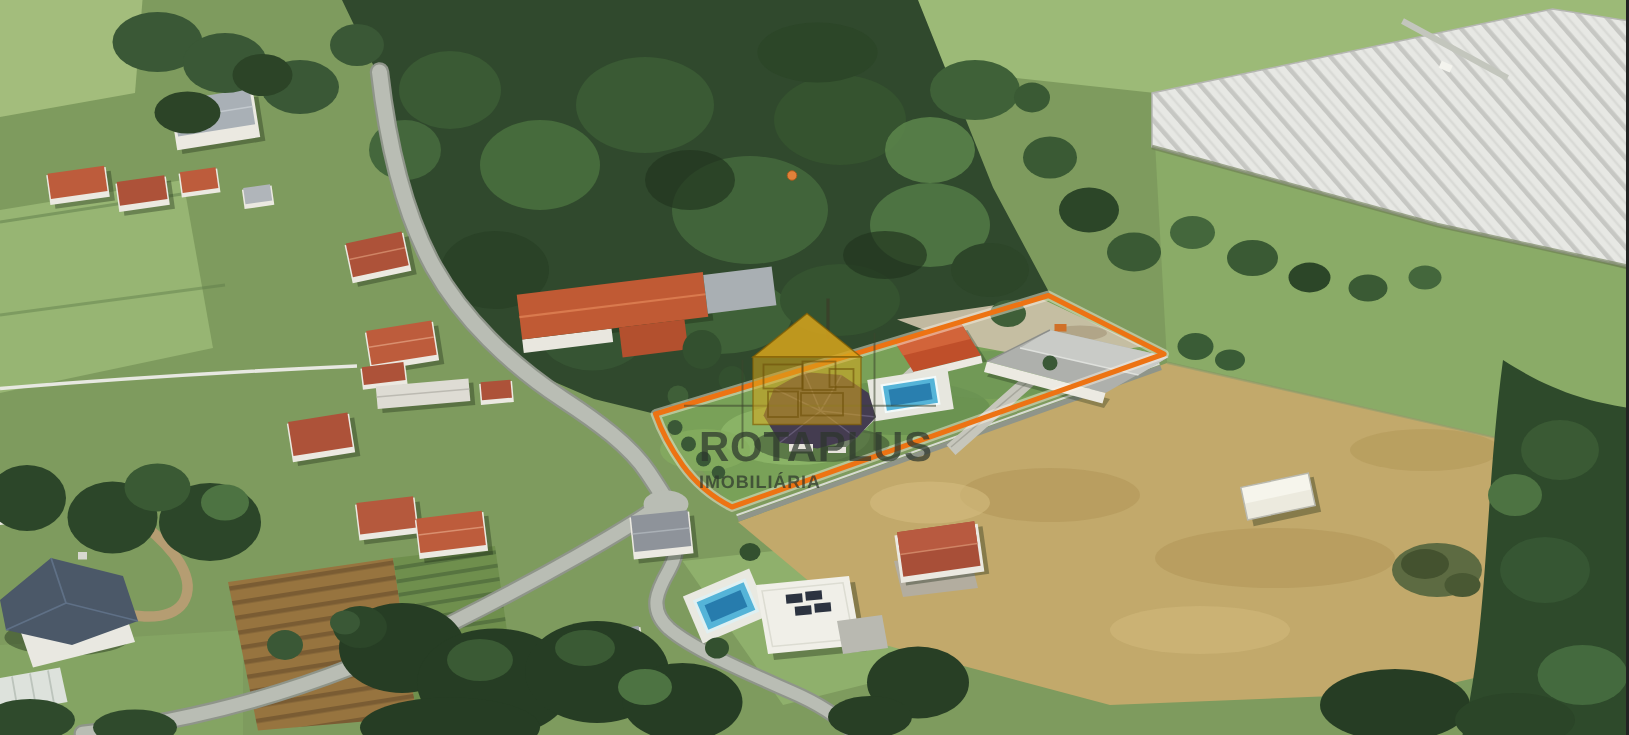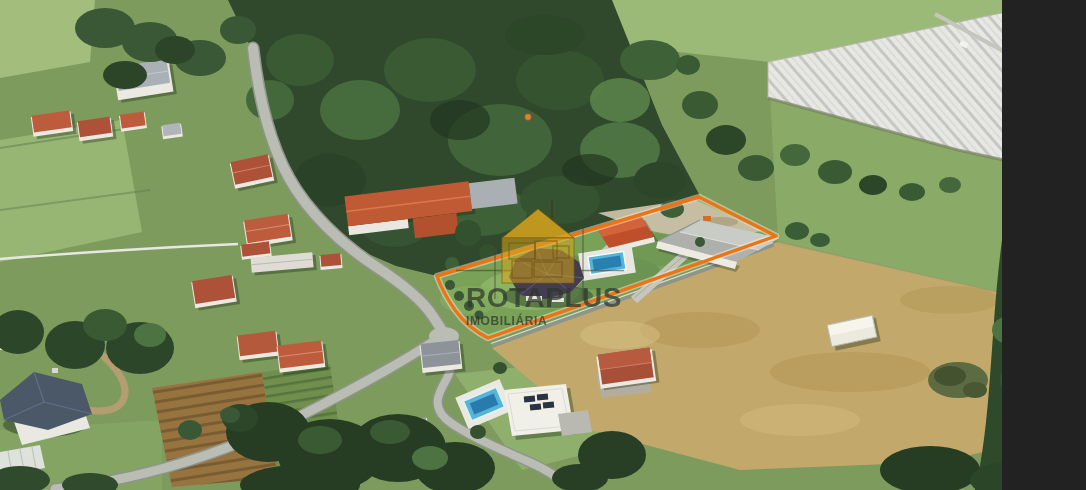--- a/index.html
+++ b/index.html
@@ -1,16 +1,16 @@
 <!DOCTYPE html>
 <html><head>
 <meta charset="utf-8">
 <style>
   html,body{margin:0;padding:0;background:#222;}
-  #stage{position:relative;width:1002px;height:490px;overflow:hidden;font-family:"Liberation Sans",sans-serif;}
+  #stage{position:relative;width:1084px;height:490px;overflow:hidden;font-family:"Liberation Sans",sans-serif;}
   svg{display:block}
   .hb{fill:#ebe9e1}
   .sh{fill:rgba(22,36,18,.35)}
   .t1{fill:#2c4629}.t2{fill:#3a5a34}.t3{fill:#4d7342}.t4{fill:#5f8a4e}
   .wm-plan{fill:none;stroke:rgba(110,80,8,.6);stroke-width:1.2}
   .wm-line{stroke:rgba(60,70,45,.55);stroke-width:1.3}
   text{user-select:none}
 </style>
 </head>
 <body>

